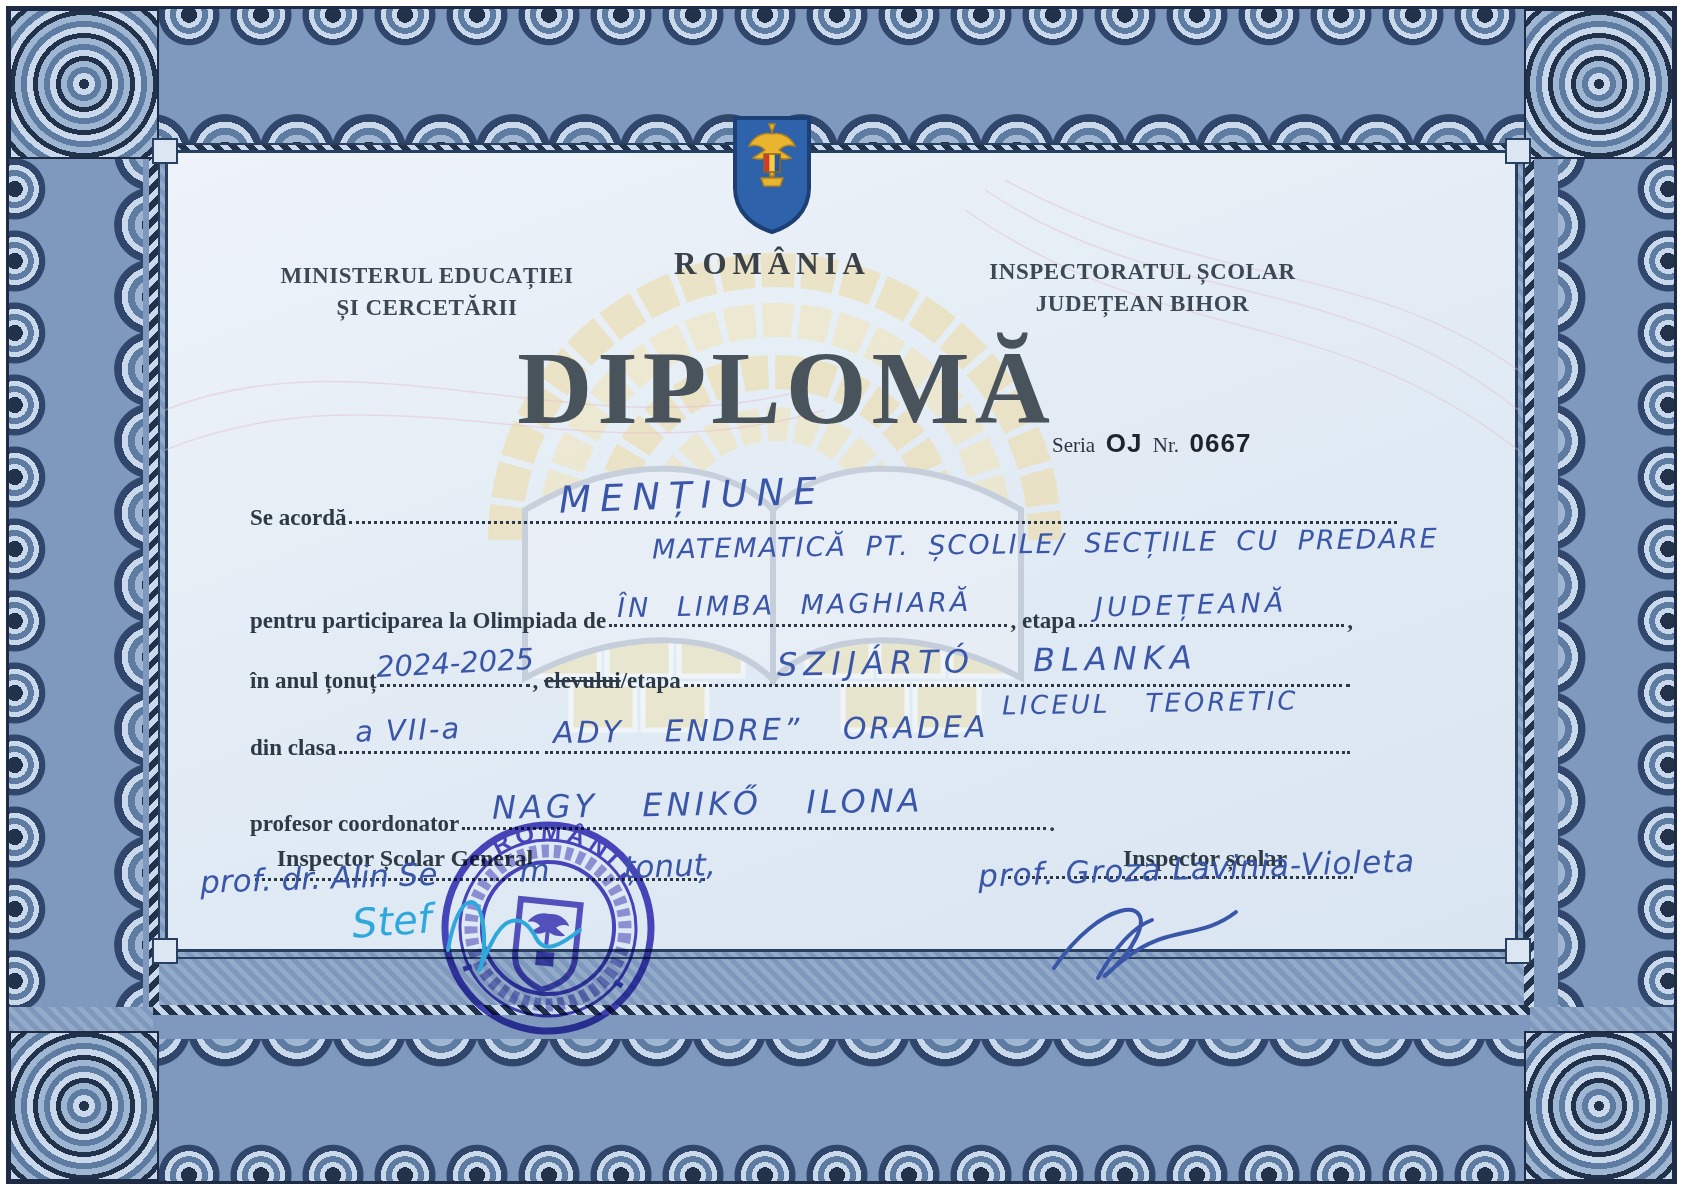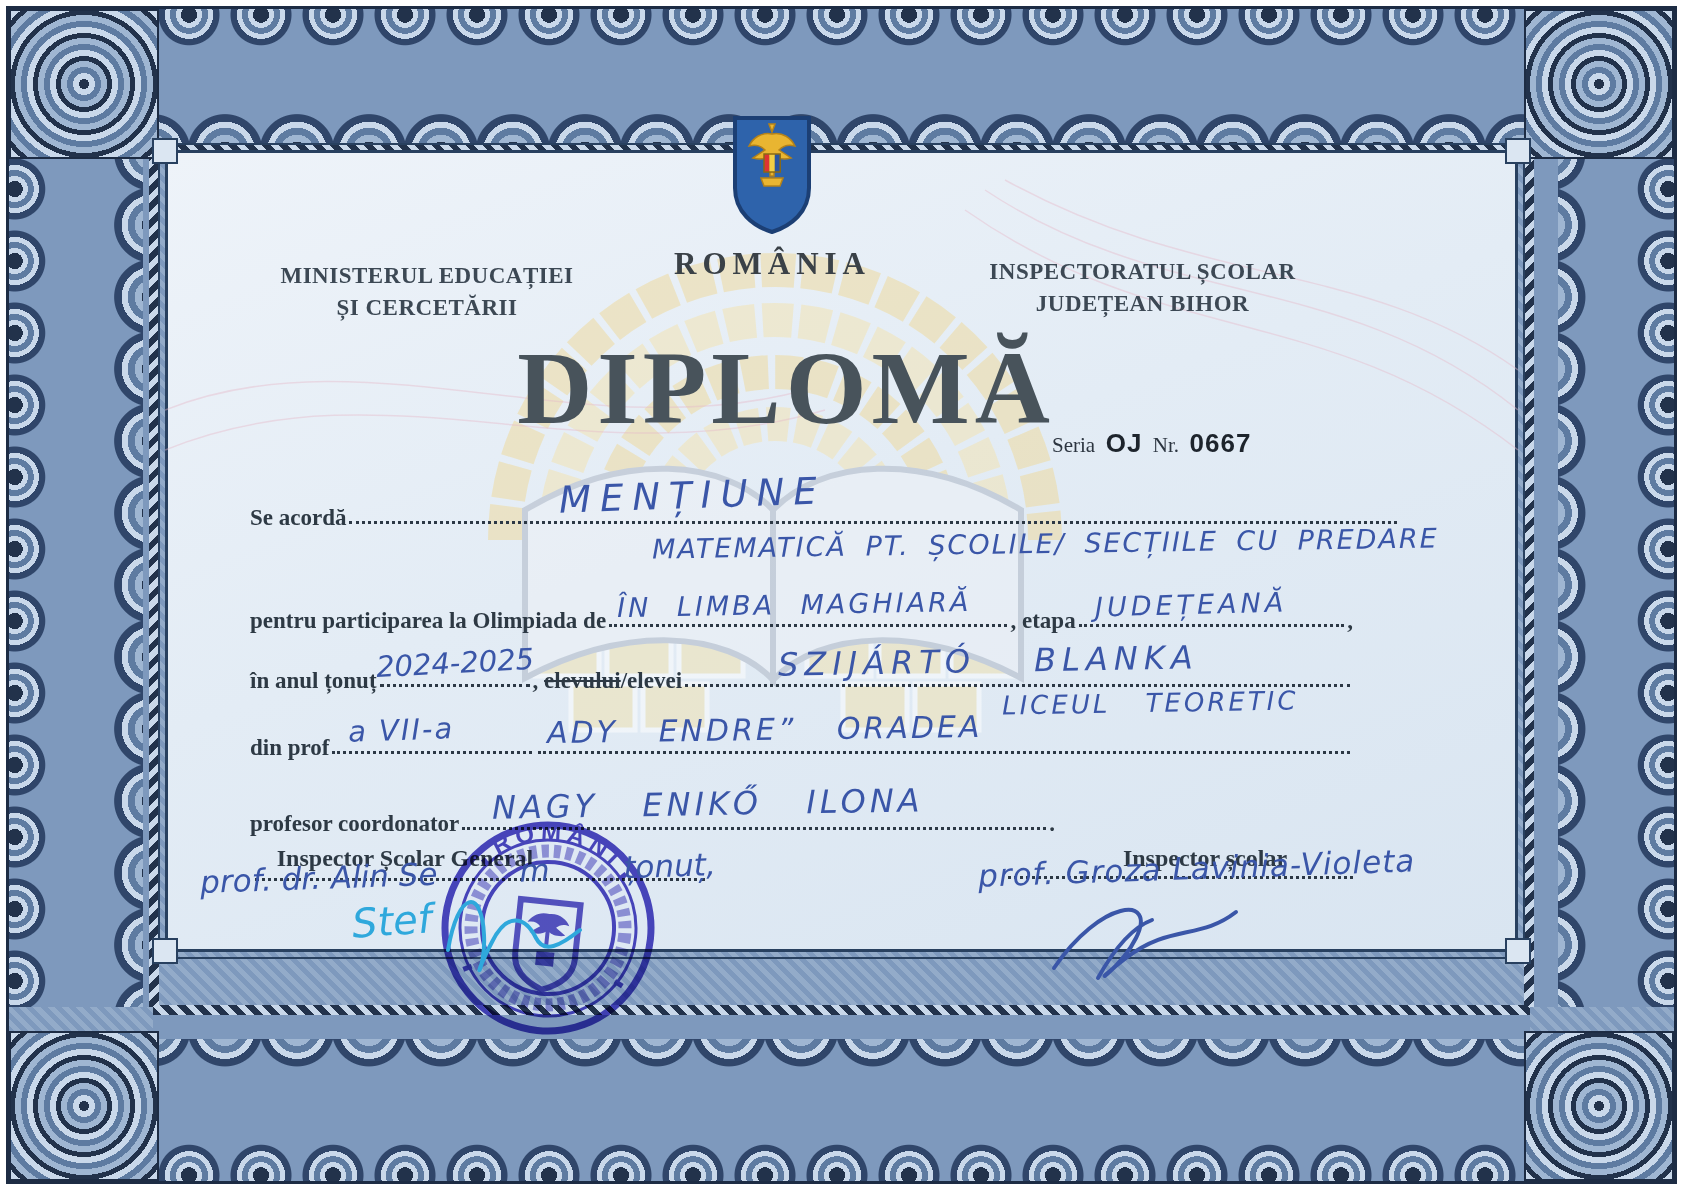--- a/index.html
+++ b/index.html
@@ -185,30 +185,30 @@
       <span class="hand" style="left:6%;font-size:27px;letter-spacing:4px;transform:rotate(-1.5deg);">JUDEȚEANĂ</span>
     </span>
     <span class="lbl">,</span>
   </div>
 
   <div class="row" style="left:250px;top:650px;width:1103px;">
     <span class="lbl">în anul țonuț</span>
     <span class="dots fixed" style="width:150px;">
       <span class="hand" style="left:-4px;font-size:29px;transform:rotate(-3deg);">2024-2025</span>
     </span>
-    <span class="lbl"><span>, </span><span class="struck">elevului</span><span>/elevei</span></span>
+    <span class="lbl"><span>, </span><span class="struck">elevului</span><span>/etapa</span></span>
     <span class="dots">
       <span class="hand" style="left:14%;font-size:32px;letter-spacing:6px;word-spacing:42px;transform:rotate(-1deg);">SZIJÁRTÓ BLANKA</span>
     </span>
   </div>
 
   <div class="free-hand hand" style="left:1002px;top:688px;font-size:26px;letter-spacing:3px;word-spacing:24px;transform:rotate(-1deg);">LICEUL TEORETIC</div>
 
   <div class="row" style="left:250px;top:717px;width:1103px;">
-    <span class="lbl">din prof</span>
+    <span class="lbl">din clasa</span>
     <span class="dots fixed" style="width:200px;">
       <span class="hand" style="left:8%;font-size:29px;letter-spacing:2px;transform:rotate(-2deg);">a VII-a</span>
     </span>
     <span class="dots">
       <span class="hand" style="left:1%;font-size:30px;letter-spacing:3px;word-spacing:28px;transform:rotate(-0.8deg);">ADY ENDRE” ORADEA</span>
     </span>
   </div>
 
   <div class="row" style="left:250px;top:793px;width:805px;">
     <span class="lbl">profesor coordonator</span>

